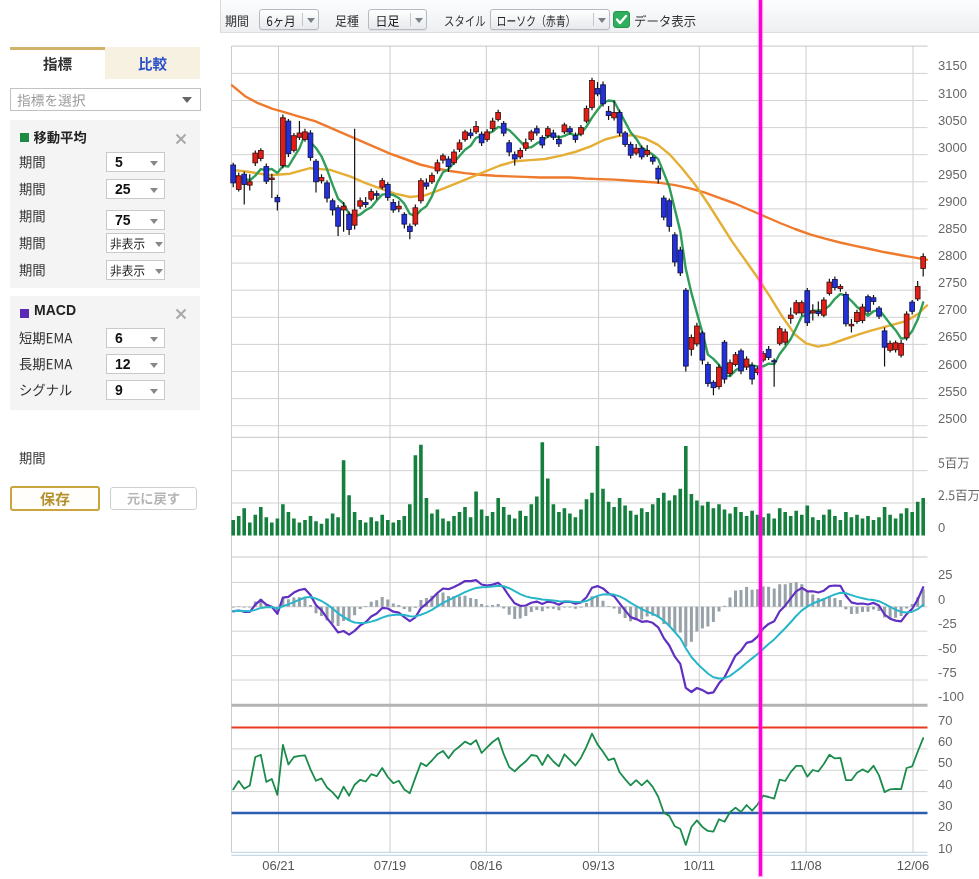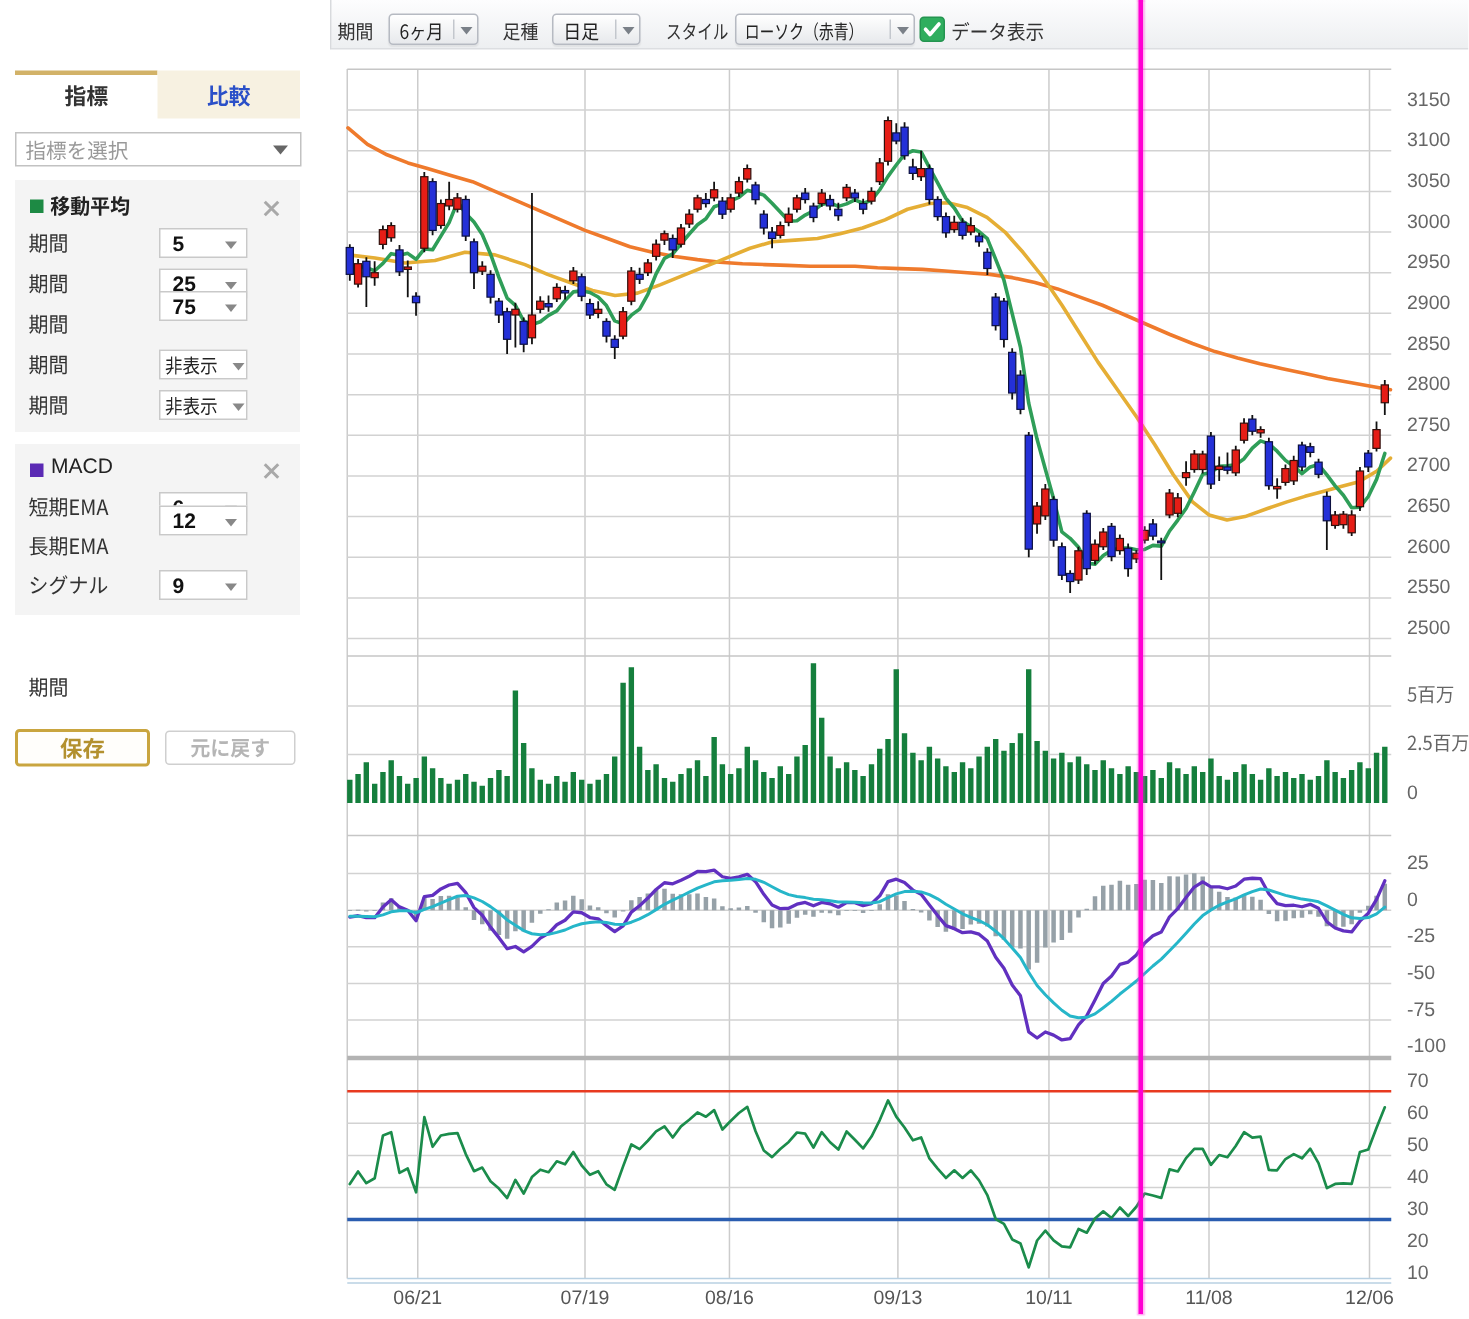--- a/index.html
+++ b/index.html
@@ -8,21 +8,21 @@
 .tbtn .dv{position:absolute;top:3px;bottom:3px;width:1px;background:#c3c7cd}
 .tbtn .ar{position:absolute;top:8px;width:0;height:0;border-left:4px solid transparent;border-right:4px solid transparent;border-top:5px solid #7a8088}
 #cb{position:absolute;left:392px;top:11px;width:17px;height:17px;background:#2fae5e;border:1px solid #249450;border-radius:3px}
 
 #tab1{position:absolute;left:10px;top:47px;width:95px;height:32px;background:#fff;border-top:3px solid #d2b268;text-align:center;font-weight:bold;font-size:15px;color:#333;line-height:29px}
 #tab2{position:absolute;left:105px;top:47px;width:95px;height:32px;background:#f7f1e1;text-align:center;font-weight:bold;font-size:15px;color:#2b50c8;line-height:32px}
 #isel{position:absolute;left:10px;top:88px;width:191px;height:23px;border:1px solid #c2c2c2;font-size:14px;color:#999;line-height:21px;padding-left:7px}
 .caret{position:absolute;width:0;height:0;border-left:5px solid transparent;border-right:5px solid transparent;border-top:6px solid #666}
 .sec{position:absolute;left:10px;width:190px;background:#f4f4f4}
 .sqr{position:absolute;left:10px;width:9px;height:9px}
-.stitle{position:absolute;left:24px;font-weight:normal;font-size:14px;color:#222}
+.stitle{position:absolute;left:24px;font-weight:bold;font-size:14px;color:#222}
 .xx{position:absolute;right:13px;width:12px;height:12px}
 .rlbl{position:absolute;left:9px;font-size:14px;color:#333}
 .rsel{position:absolute;left:96px;width:59px;height:20px;background:#fff;border:1px solid #c9c9c9;font-size:14px;font-weight:bold;color:#111;line-height:18px;padding-left:8px}
 .rsel .caret{border-top-color:#888;right:6px;top:8px;border-left-width:4px;border-right-width:4px;border-top-width:5px}
 .rsel.hj{font-weight:normal;font-size:13px;padding-left:3px;letter-spacing:-0.5px}
 .rsel.hj .caret{right:1px}
 #bsave{position:absolute;left:10px;top:486px;width:90px;height:25px;border:2px solid #c9a53f;border-radius:3px;background:#fffefb;font-weight:bold;font-size:15px;color:#b3912f;text-align:center;line-height:21px}
 #breset{position:absolute;left:110px;top:487px;width:87px;height:23px;border:1px solid #cfcfcf;border-radius:3px;background:#fff;font-weight:bold;font-size:14px;color:#b5b5b5;text-align:center;line-height:21px}
 #cross{position:absolute;left:758.5px;top:0;width:3px;height:876px;background:#ff00d2;box-shadow:0 0 1px 1px rgba(255,60,220,0.45)}
 </style></head><body>
@@ -56,40 +56,40 @@
 <div class="sec" style="top:120px;height:168px">
  <span class="sqr" style="top:13px;background:#1d8a44"></span>
  <svg class="xx" style="top:13px" viewBox="0 0 12 12">
         <path d="M1.5 1.5l9 9M10.5 1.5l-9 9" stroke="#a8a8a8" stroke-width="2"></path>
       </svg>
  <span class="rlbl" style="top:34px"></span>
       <span class="rsel" style="top:32px">5<span class="caret"></span></span>
  <span class="rlbl" style="top:61px"></span>
       <span class="rsel" style="top:59px">25<span class="caret"></span></span>
  <span class="rlbl" style="top:88px"></span>
-      <span class="rsel" style="top:74px">75<span class="caret"></span></span>
+      <span class="rsel" style="top:90px">75<span class="caret"></span></span>
  <span class="rlbl" style="top:115px"></span>
       <span class="rsel hj" style="top:113px">
         <span class="caret"></span>
       </span>
  <span class="rlbl" style="top:142px"></span>
       <span class="rsel hj" style="top:140px">
         <span class="caret"></span>
       </span>
 </div>
 <div class="sec" style="top:296px;height:114px">
  <span class="sqr" style="top:13px;background:#5b2ab4"></span>
       <span class="stitle" style="top:6px">MACD</span>
  <svg class="xx" style="top:12px" viewBox="0 0 12 12">
         <path d="M1.5 1.5l9 9M10.5 1.5l-9 9" stroke="#a8a8a8" stroke-width="2"></path>
       </svg>
  <span class="rlbl" style="top:34px"></span>
       <span class="rsel" style="top:32px">6<span class="caret"></span></span>
  <span class="rlbl" style="top:60px"></span>
-      <span class="rsel" style="top:41px">12<span class="caret"></span></span>
+      <span class="rsel" style="top:58px">12<span class="caret"></span></span>
  <span class="rlbl" style="top:86px"></span>
       <span class="rsel" style="top:84px">9<span class="caret"></span></span>
 </div>
 <div id="bsave"></div>
     <div id="breset"></div>
 <svg width="759" height="846" viewBox="220 33 759 846" style="position:absolute;left:220px;top:33px">
       <line x1="231.5" y1="46" x2="231.5" y2="852.3" stroke="#cccccc" stroke-width="1"></line>
       <line x1="278.5" y1="46" x2="278.5" y2="852.3" stroke="#cccccc" stroke-width="1"></line>
       <line x1="390.0" y1="46" x2="390.0" y2="852.3" stroke="#cccccc" stroke-width="1"></line>
       <line x1="486.3" y1="46" x2="486.3" y2="852.3" stroke="#cccccc" stroke-width="1"></line>

